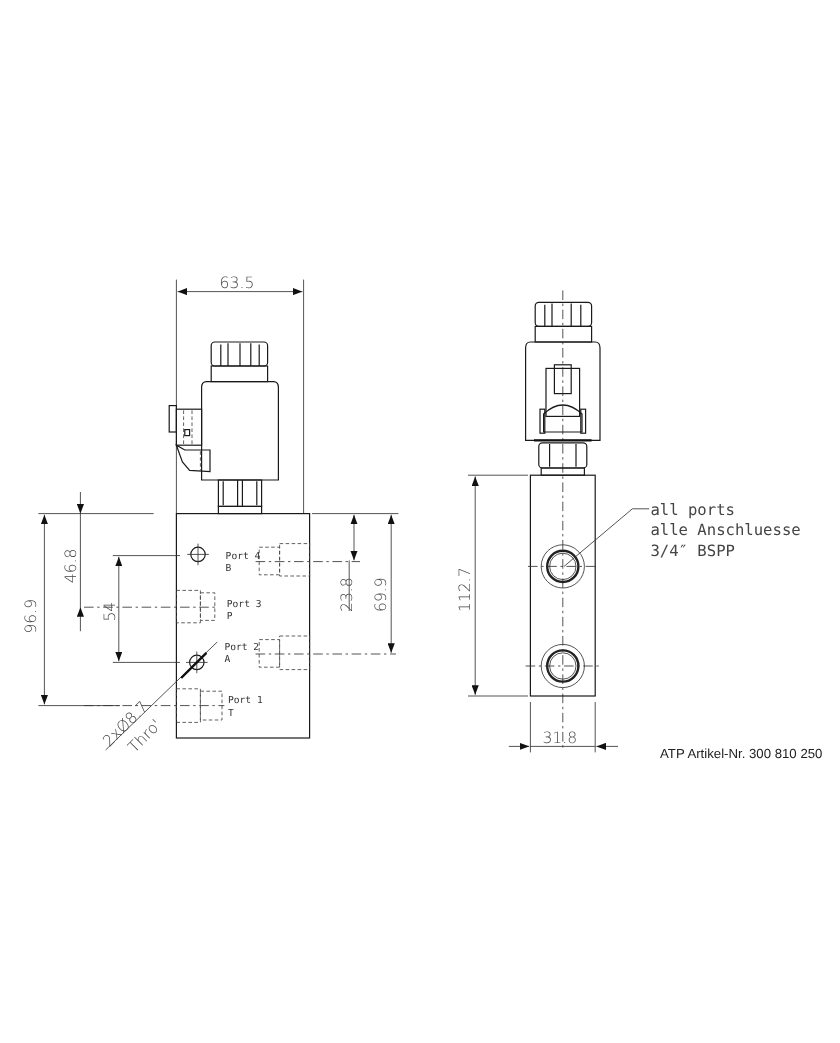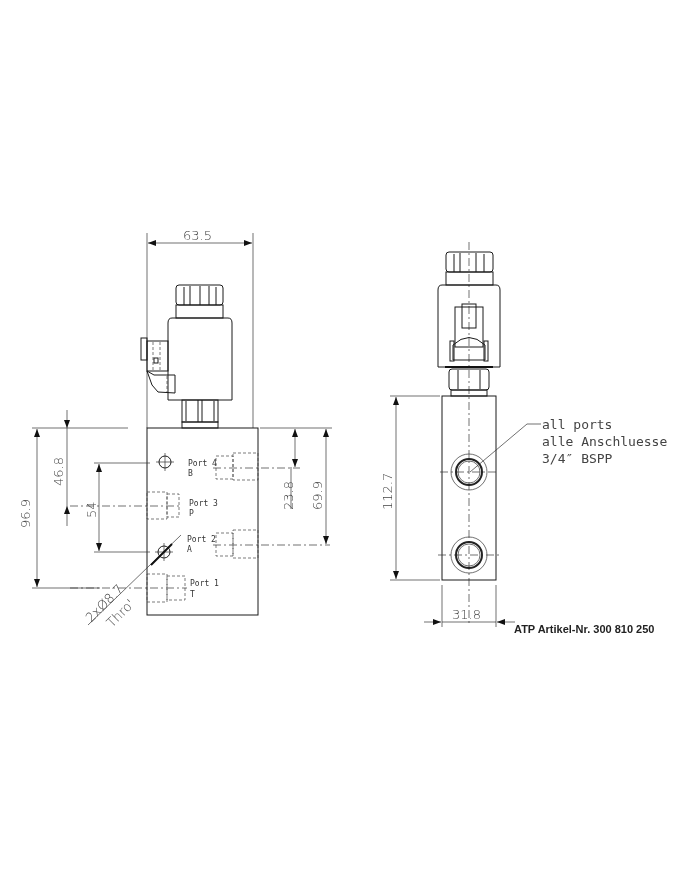--- a/index.html
+++ b/index.html
@@ -197,13 +197,13 @@
       <line class="thin" x1="442" y1="585" x2="442" y2="627"></line>
       <line class="thin" x1="496" y1="585" x2="496" y2="627"></line>
       <line class="thin" x1="424" y1="622" x2="441" y2="622" marker-end="url(#arr)"></line>
       <line class="thin" x1="442" y1="622" x2="496" y2="622"></line>
       <line class="thin" x1="515" y1="622" x2="497" y2="622" marker-end="url(#arr)"></line>
       <text class="dimtxt" x="452" y="619">31.8</text>
     </g>
   </g>
 </svg>
 
-<div class="caption" style="left:514px; top:623px;font-weight:bold;">ATP Artikel-Nr. 300 810 250</div>
+<div class="caption" style="left:550px; top:623px;">ATP Artikel-Nr. 300 810 250</div>
 
 </body></html>

